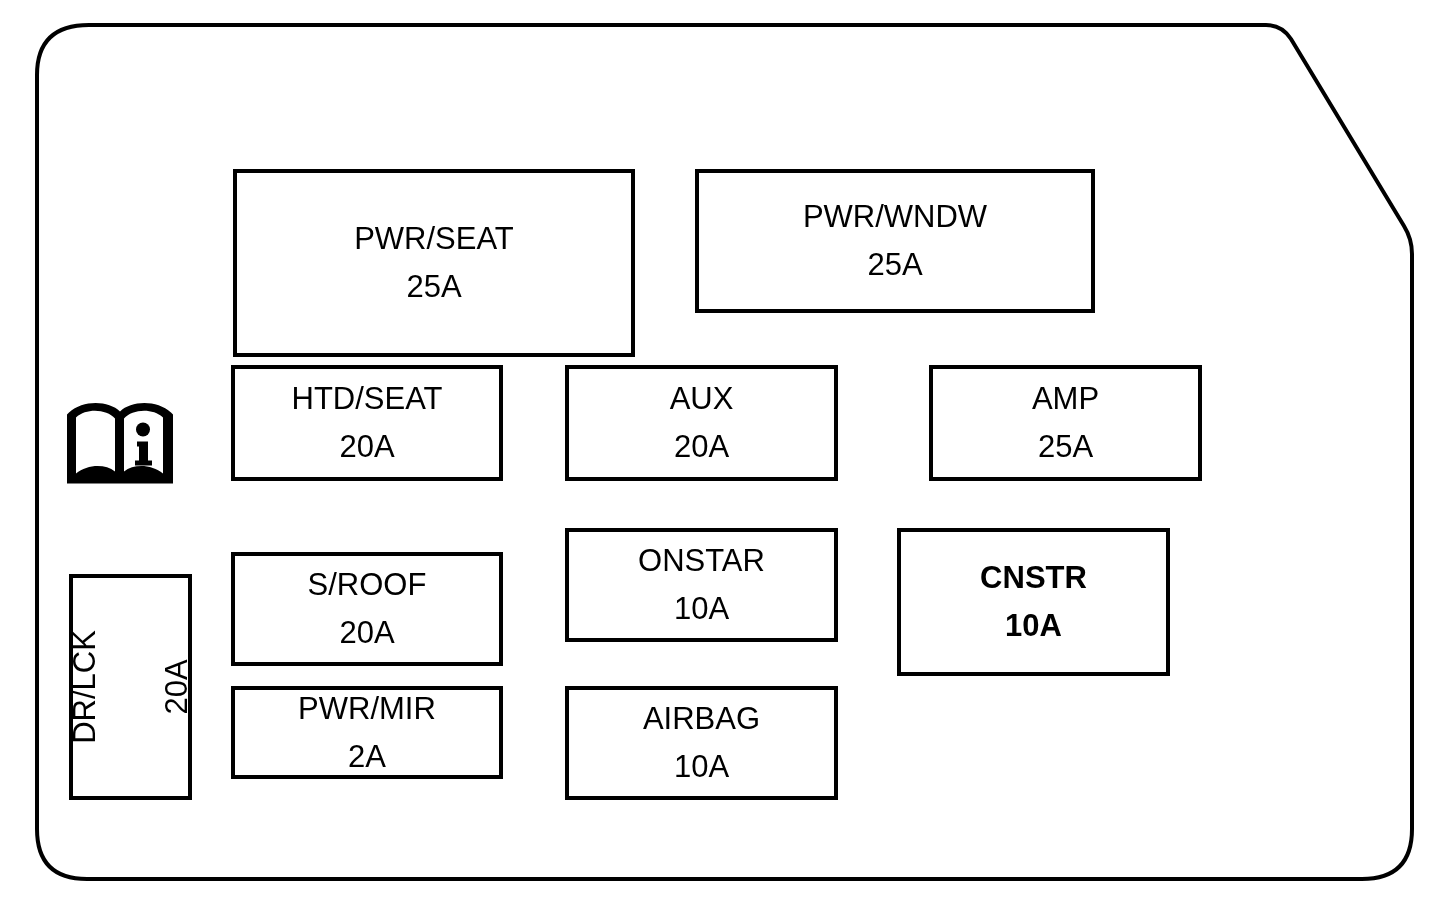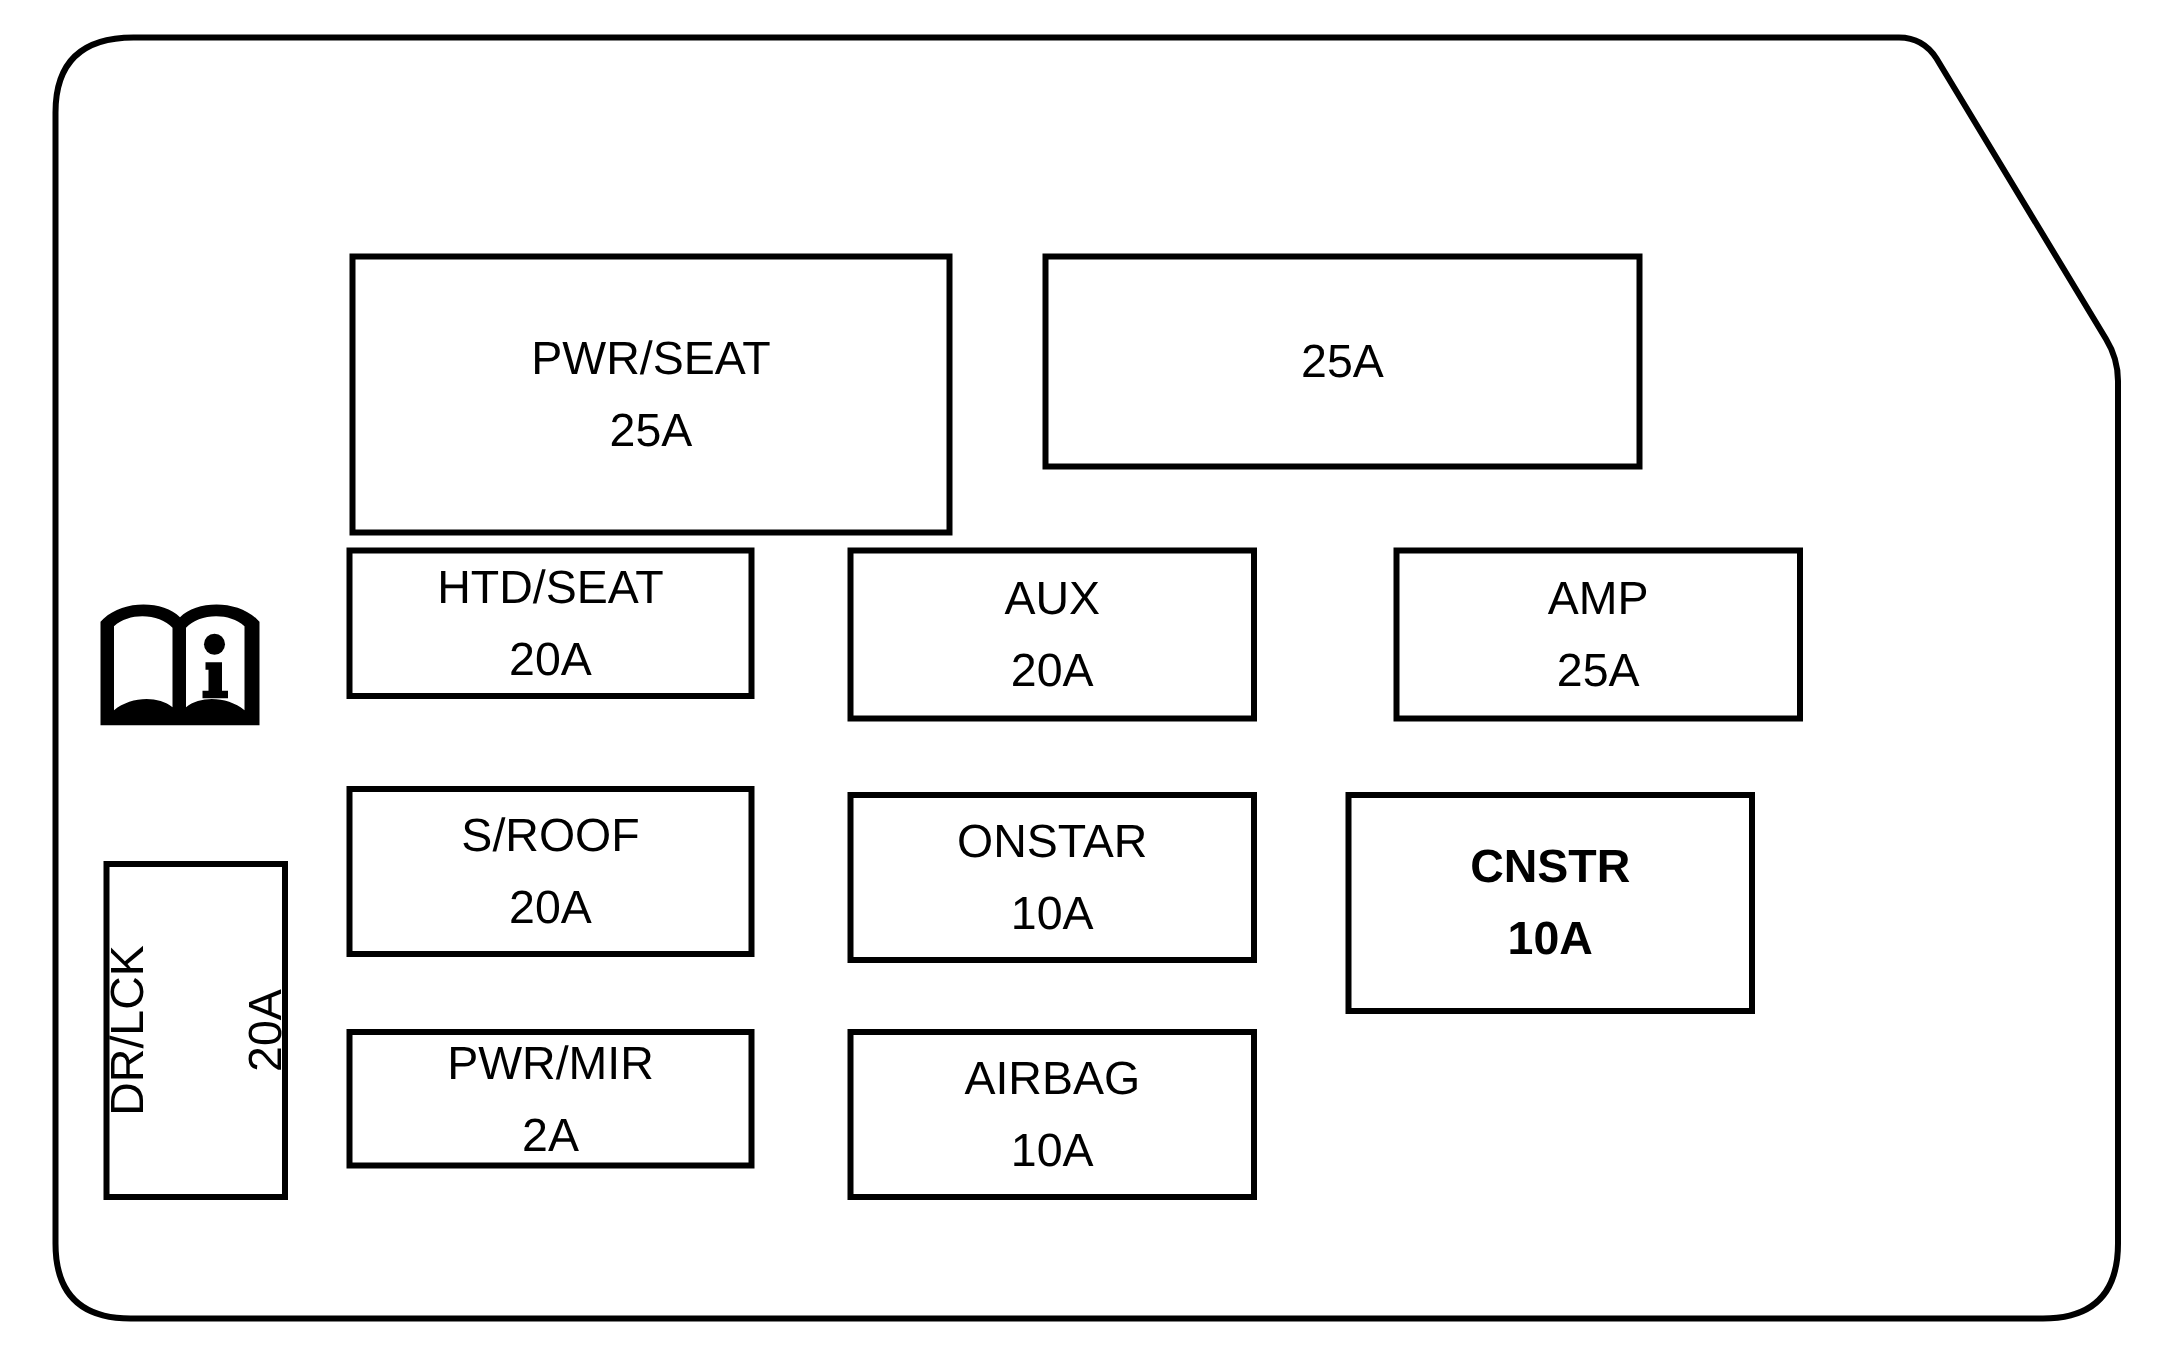--- a/index.html
+++ b/index.html
@@ -49,24 +49,24 @@
     left: 50%;
     top: 50%;
     transform: translate(-50%, -50%) rotate(-90deg);
     text-align: center;
     line-height: 46px;
     white-space: nowrap;
   }
   
   #fuse-pwr-seat { left: 233px; top: 169px; width: 402px; height: 188px; }
   #fuse-pwr-wndw { left: 695px; top: 169px; width: 400px; height: 144px; }
-  #fuse-htd-seat { left: 231px; top: 365px; width: 272px; height: 101px; }
+  #fuse-htd-seat { left: 231px; top: 365px; width: 272px; height: 116px; }
   #fuse-aux      { left: 565px; top: 365px; width: 273px; height: 116px; }
   #fuse-amp      { left: 897px; top: 365px; width: 273px; height: 116px; margin-left: 32px; }
-  #fuse-s-roof   { left: 231px; top: 524px; width: 272px; height: 114px; justify-content: center; }
+  #fuse-s-roof   { left: 231px; top: 552px; width: 272px; height: 114px; justify-content: center; }
   #fuse-onstar   { left: 565px; top: 528px; width: 273px; height: 114px; text-align: right; }
   #fuse-cnstr    { left: 897px; top: 528px; width: 273px; height: 148px; font-weight: bold; }
   #fuse-pwr-mir  { left: 231px; top: 686px; width: 272px; height: 93px; }
   #fuse-airbag   { left: 565px; top: 686px; width: 273px; height: 114px; }
   #fuse-dr-lck   { left: 69px;  top: 574px; width: 123px; height: 226px; }
   .manual-icon {
     position: absolute;
     left: 63px;
     top: 397px;
     width: 114px;
@@ -89,20 +89,21 @@
     <circle cx="80" cy="32" r="7" fill="#000000"></circle>
     <path fill="#000000" d="M 74 44 L 85 44 L 85 63 L 89 63 L 89 68 L 72 68 L 72 63 L 76 63 L 76 49 L 74 49 Z"></path>
   </svg>
 
   <div class="fuse-box" id="fuse-pwr-seat">
     <span class="fuse-label">PWR/SEAT</span>
     <span class="fuse-amp">25A</span>
   </div>
 
   <div class="fuse-box" id="fuse-pwr-wndw">
+    <span class="fuse-label">PWR/WNDW</span>
     <span class="fuse-amp">25A</span>
   </div>
 
   <div class="fuse-box" id="fuse-htd-seat">
     <span class="fuse-label">HTD/SEAT</span>
     <span class="fuse-amp">20A</span>
   </div>
 
   <div class="fuse-box" id="fuse-aux">
     <span class="fuse-label">AUX</span>

